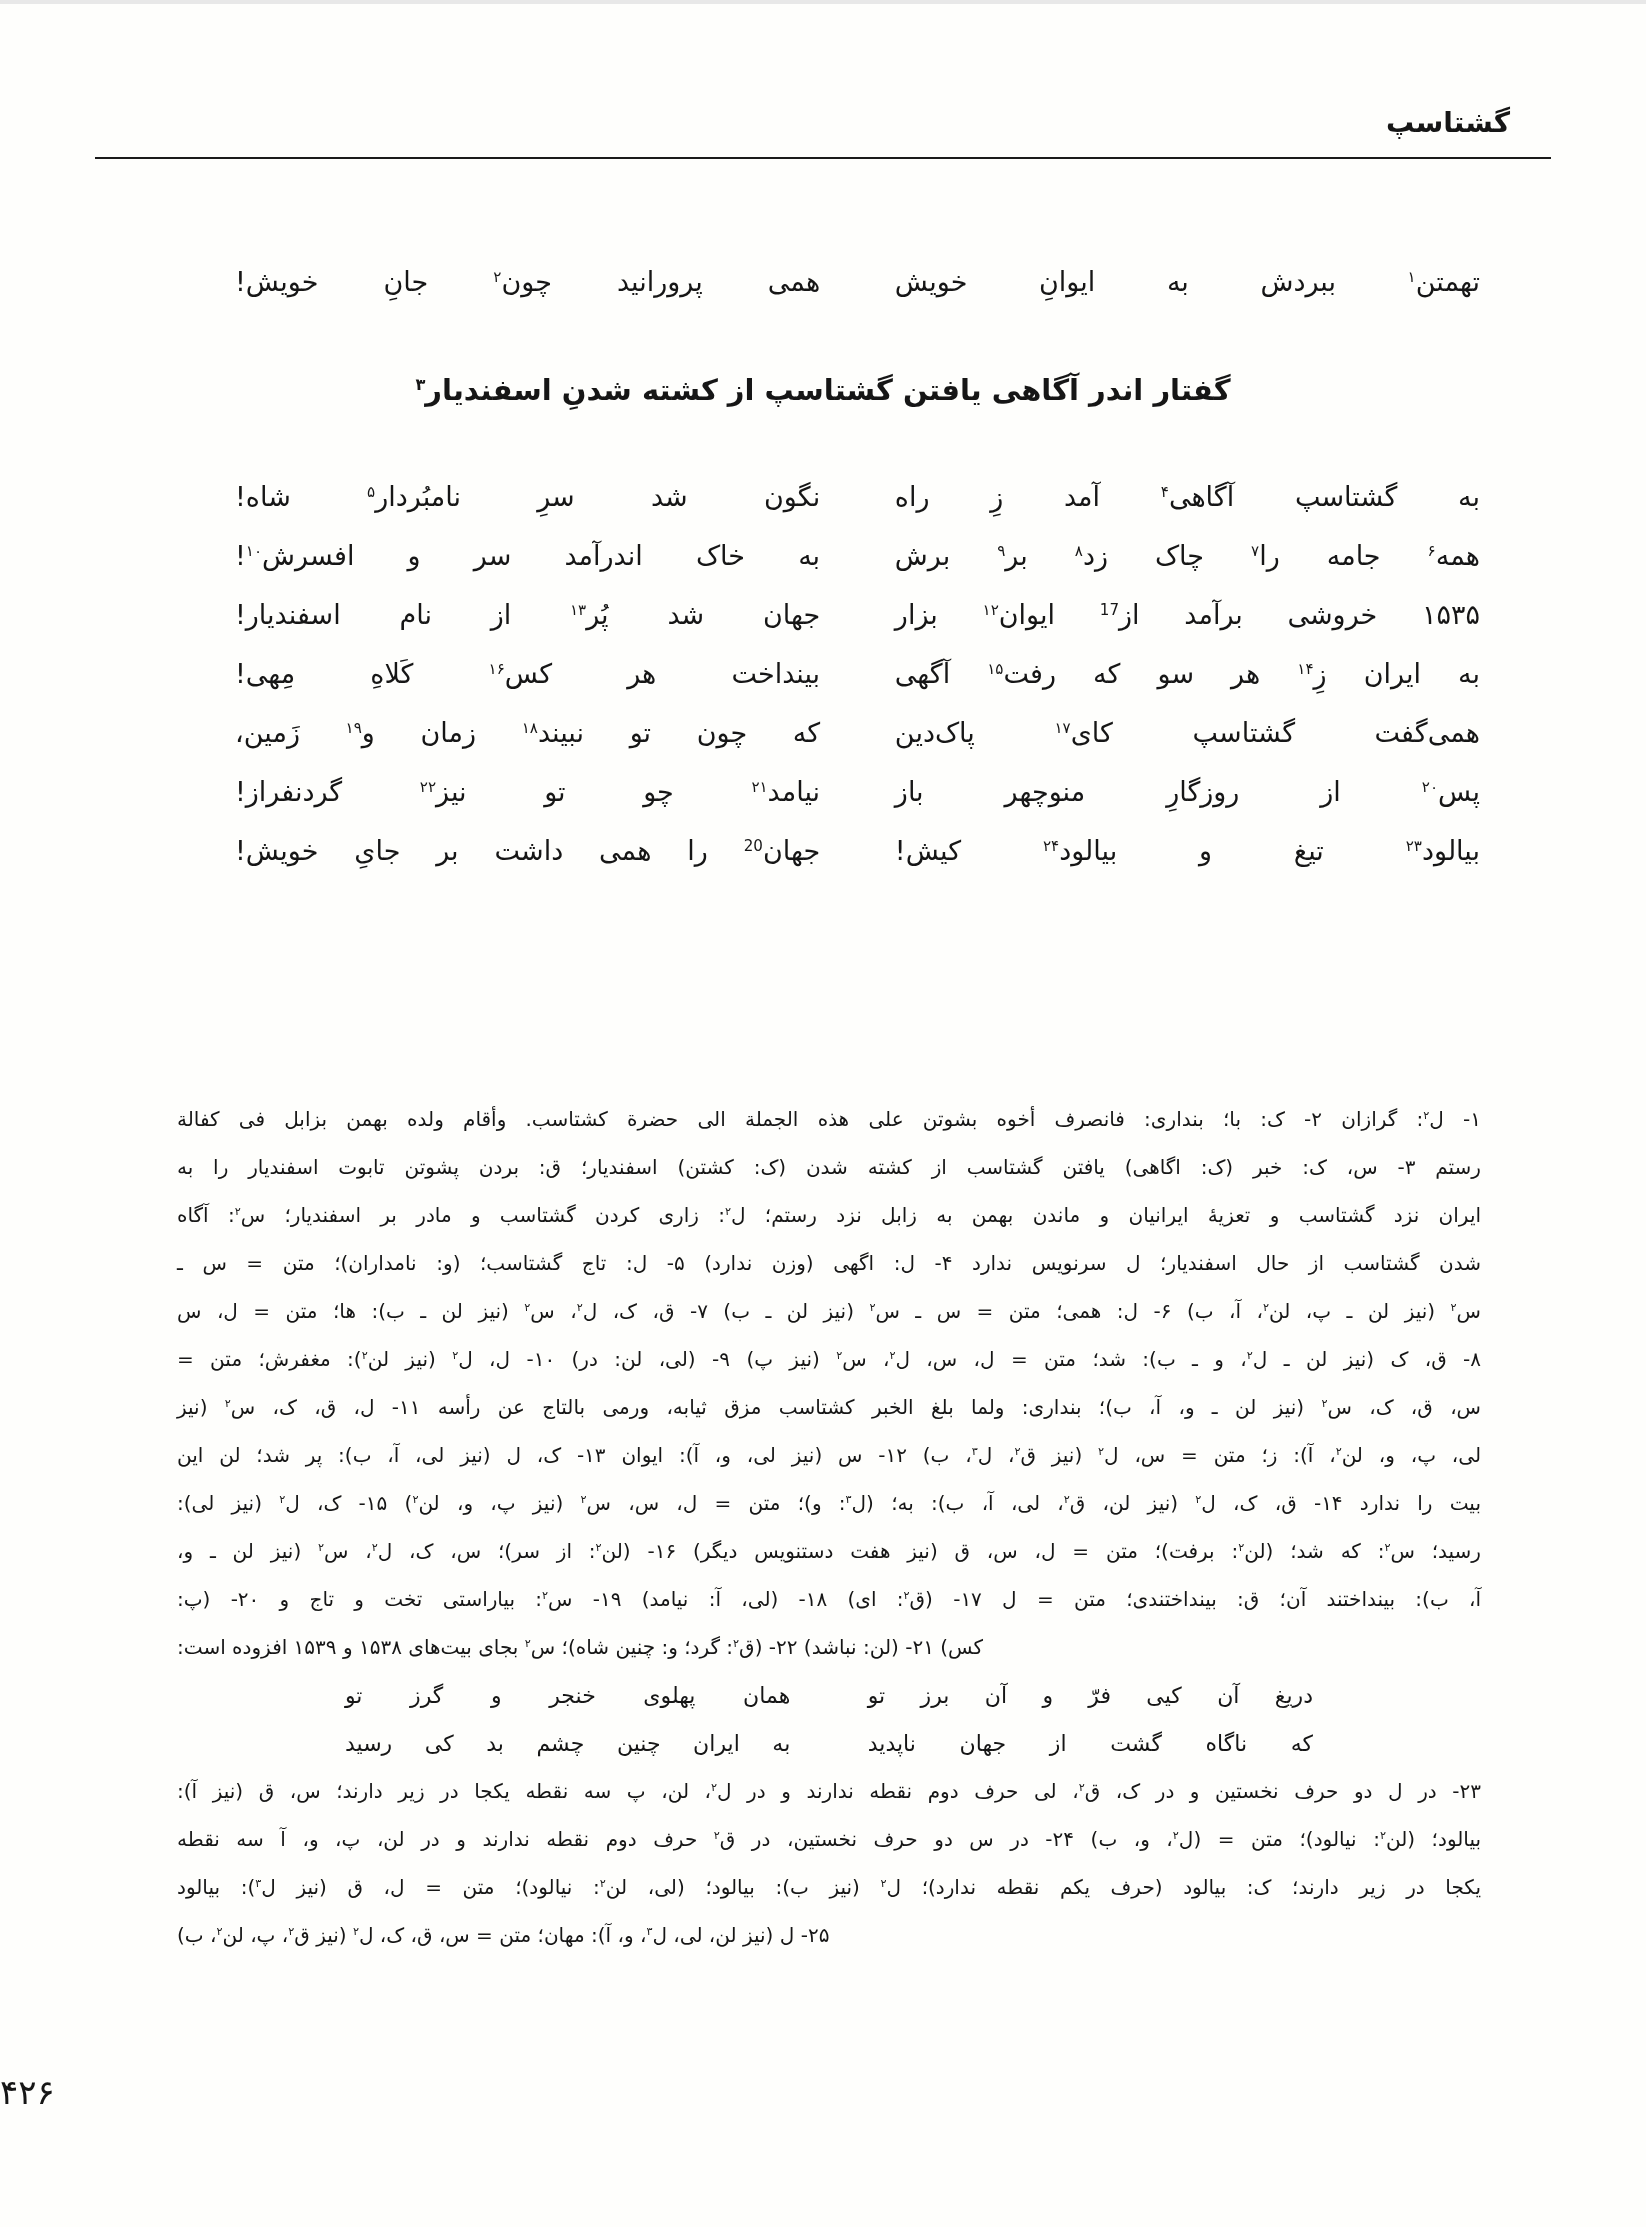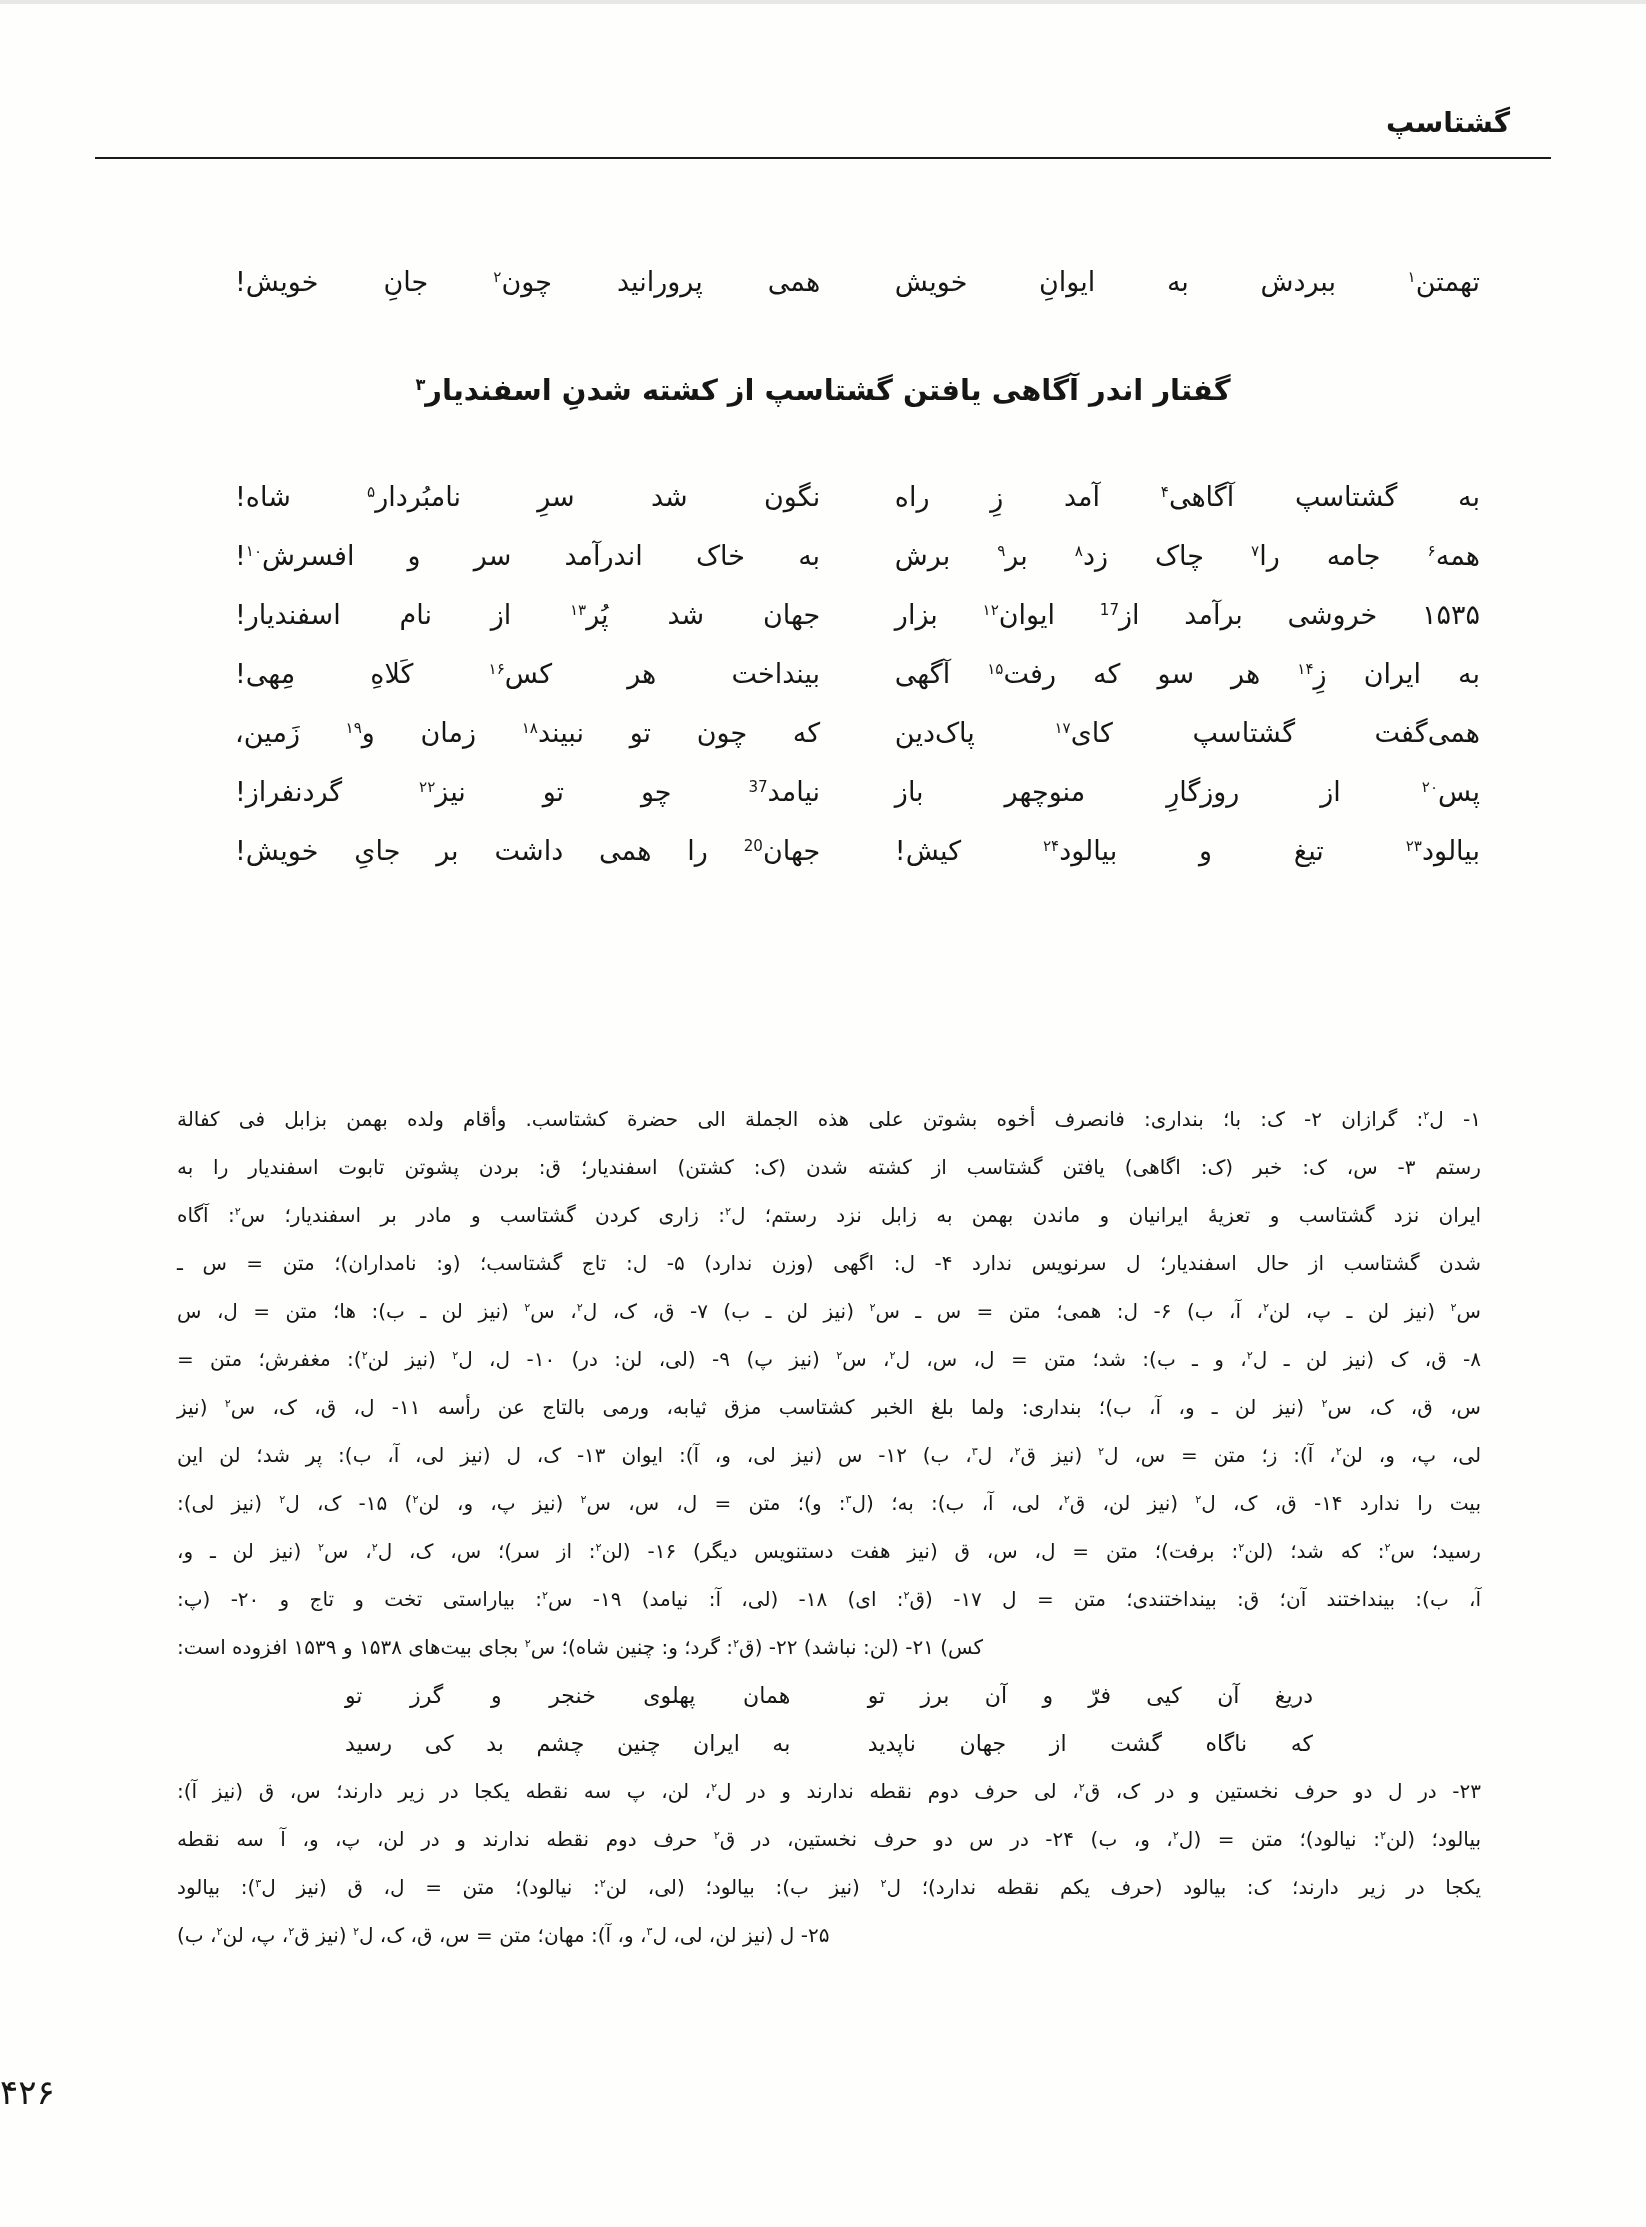--- a/index.html
+++ b/index.html
@@ -63,21 +63,21 @@
     <div class="verse-row">
       <div class="hemi">به ایران زِ<sup>۱۴</sup> هر سو که رفت<sup>۱۵</sup> آگهی</div>
       <div class="hemi">بینداخت هر کس<sup>۱۶</sup> کَلاهِ مِهی!</div>
     </div>
     <div class="verse-row">
       <div class="hemi">همی‌گفت گشتاسپ کای<sup>۱۷</sup> پاک‌دین</div>
       <div class="hemi">که چون تو نبیند<sup>۱۸</sup> زمان و<sup>۱۹</sup> زَمین،</div>
     </div>
     <div class="verse-row">
       <div class="hemi">پس<sup>۲۰</sup> از روزگارِ منوچهر باز</div>
-      <div class="hemi">نیامد<sup>37</sup> چو تو نیز<sup>۲۲</sup> گردنفراز!</div>
+      <div class="hemi">نیامد<sup>۲۱</sup> چو تو نیز<sup>۲۲</sup> گردنفراز!</div>
     </div>
     <div class="verse-row">
       <div class="hemi">بیالود<sup>۲۳</sup> تیغ و بیالود<sup>۲۴</sup> کیش!</div>
       <div class="hemi">جهان<sup>20</sup> را همی داشت بر جایِ خویش!</div>
     </div>
   </div>
 
   <div class="apparatus">
     <div class="app-line">۱- ل<sup>۲</sup>: گرازان  ۲- ک: با؛ بنداری: فانصرف أخوه بشوتن علی هذه الجملة الی حضرة کشتاسب. وأقام ولده بهمن بزابل فی کفالة</div>
     <div class="app-line">رستم  ۳- س، ک: خبر (ک: اگاهی) یافتن گشتاسب از کشته شدن (ک: کشتن) اسفندیار؛ ق: بردن پشوتن تابوت اسفندیار را به</div>

